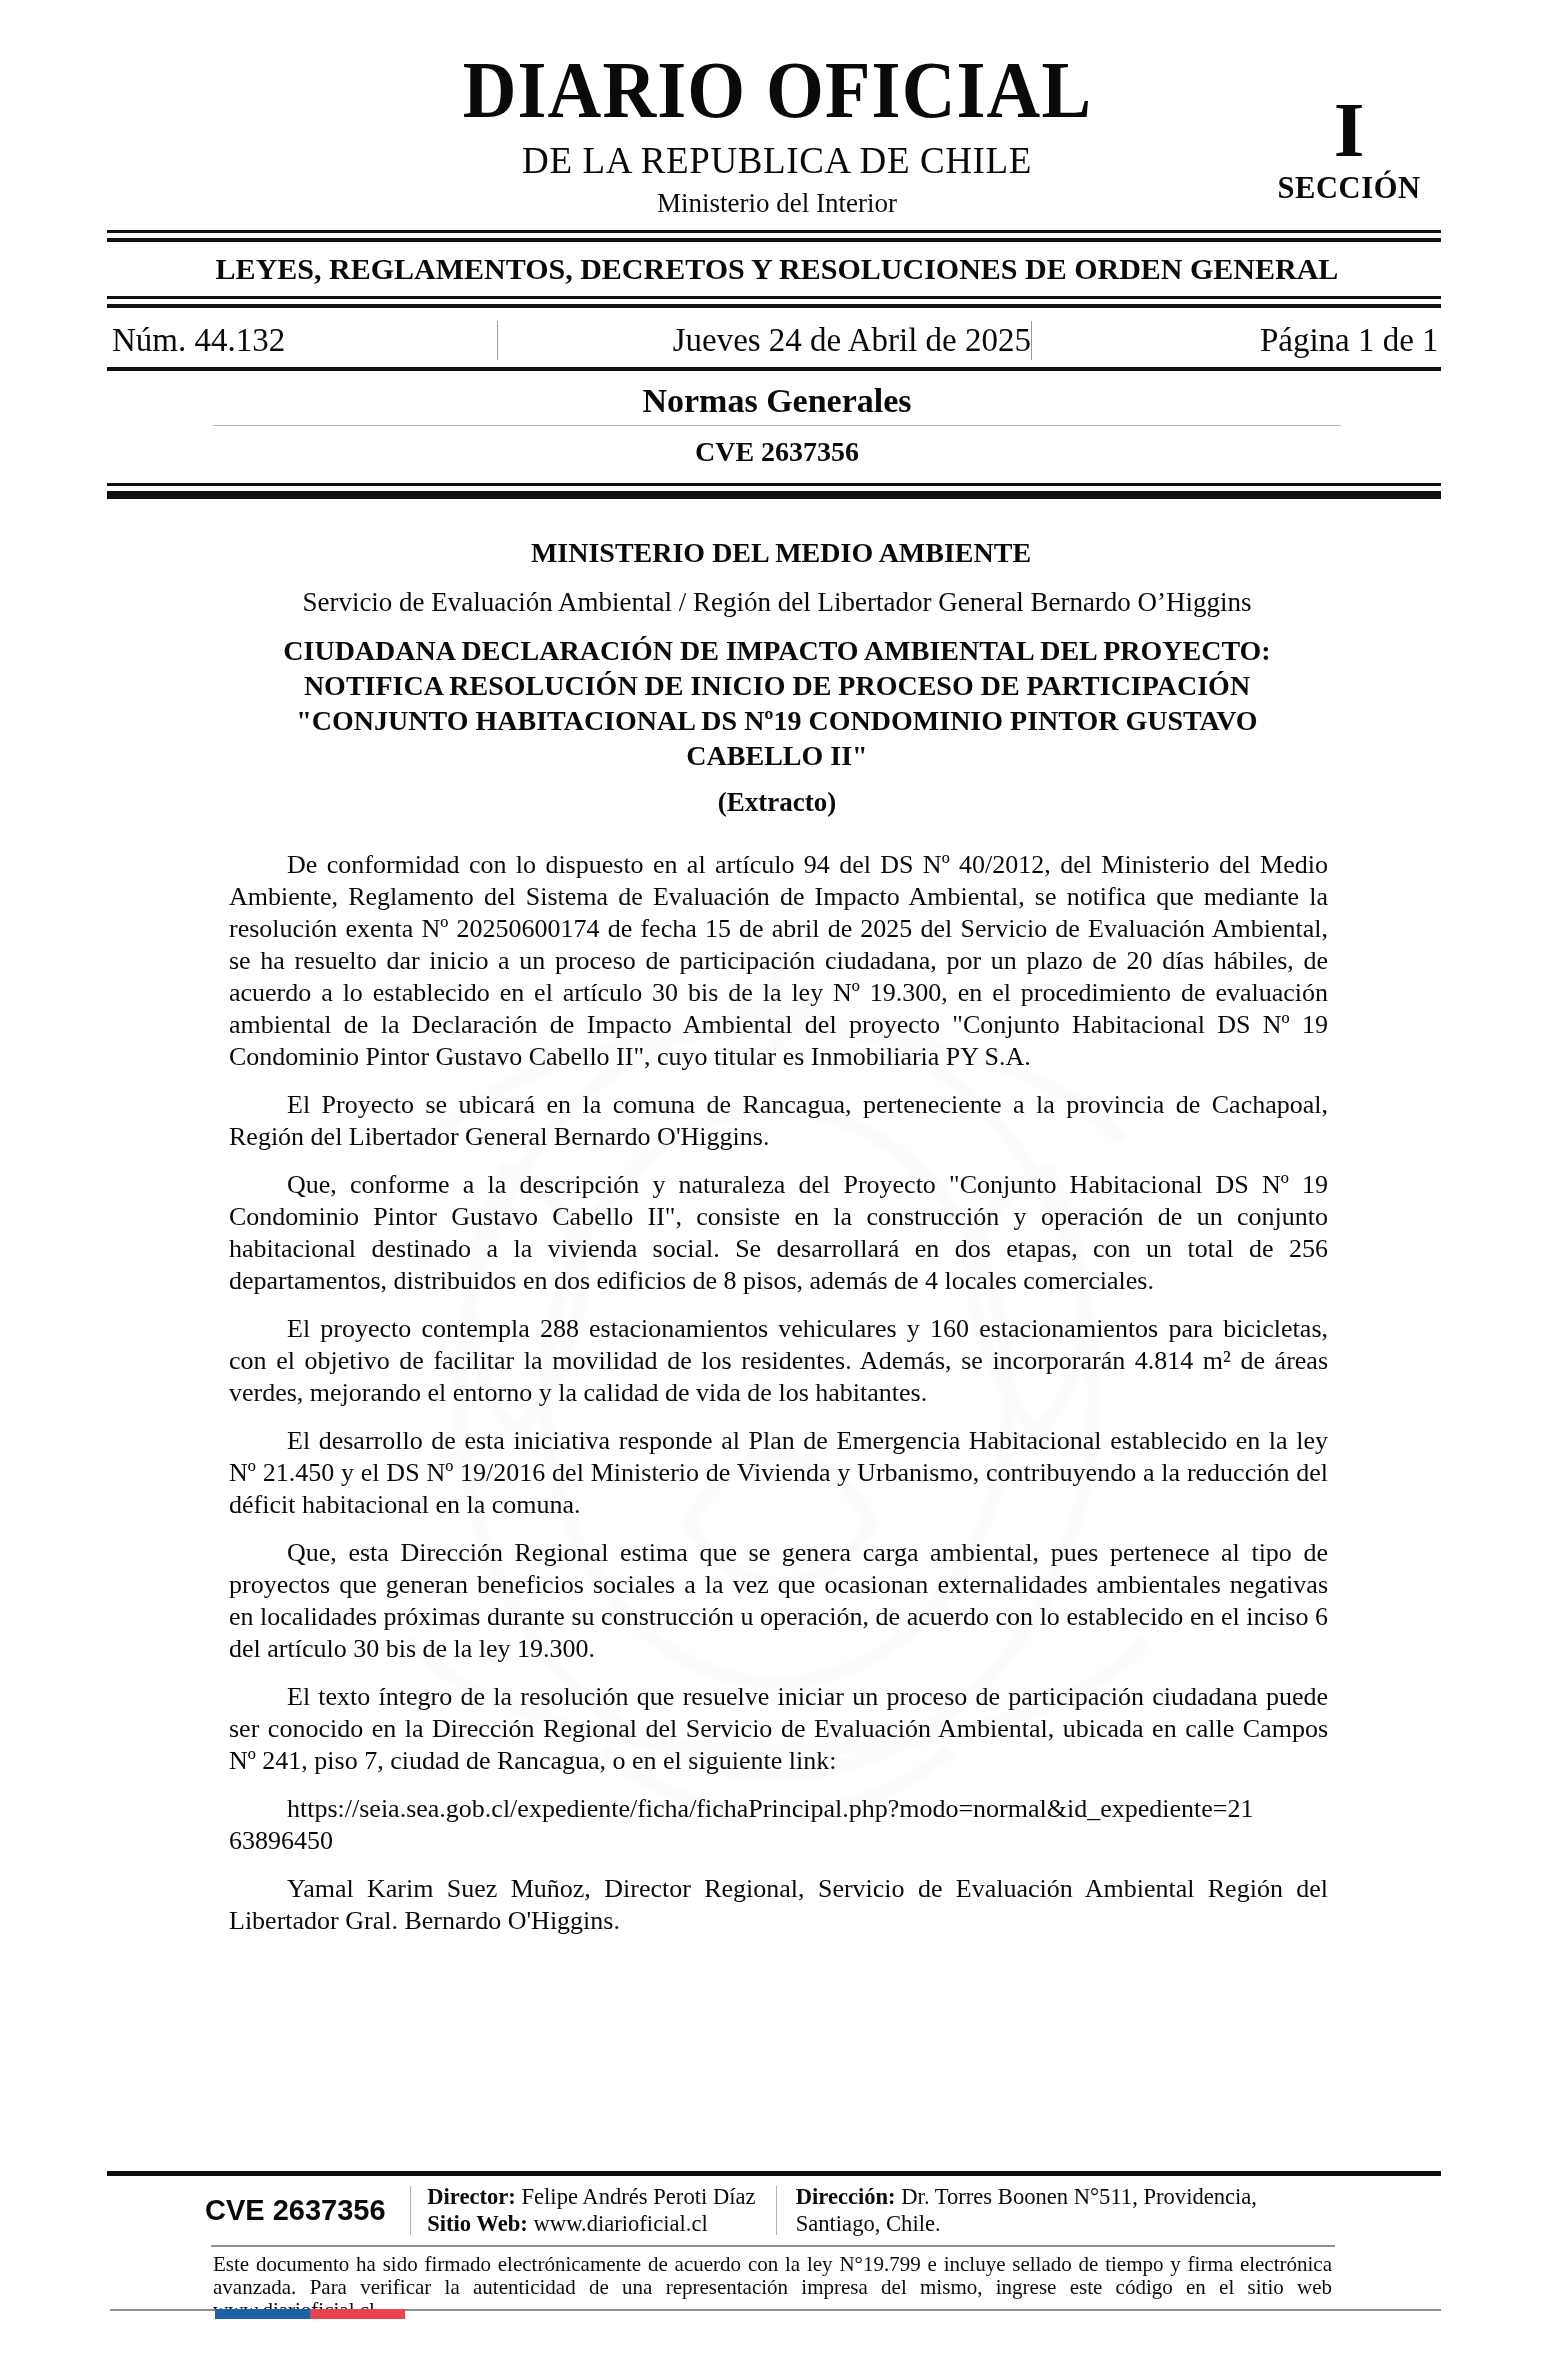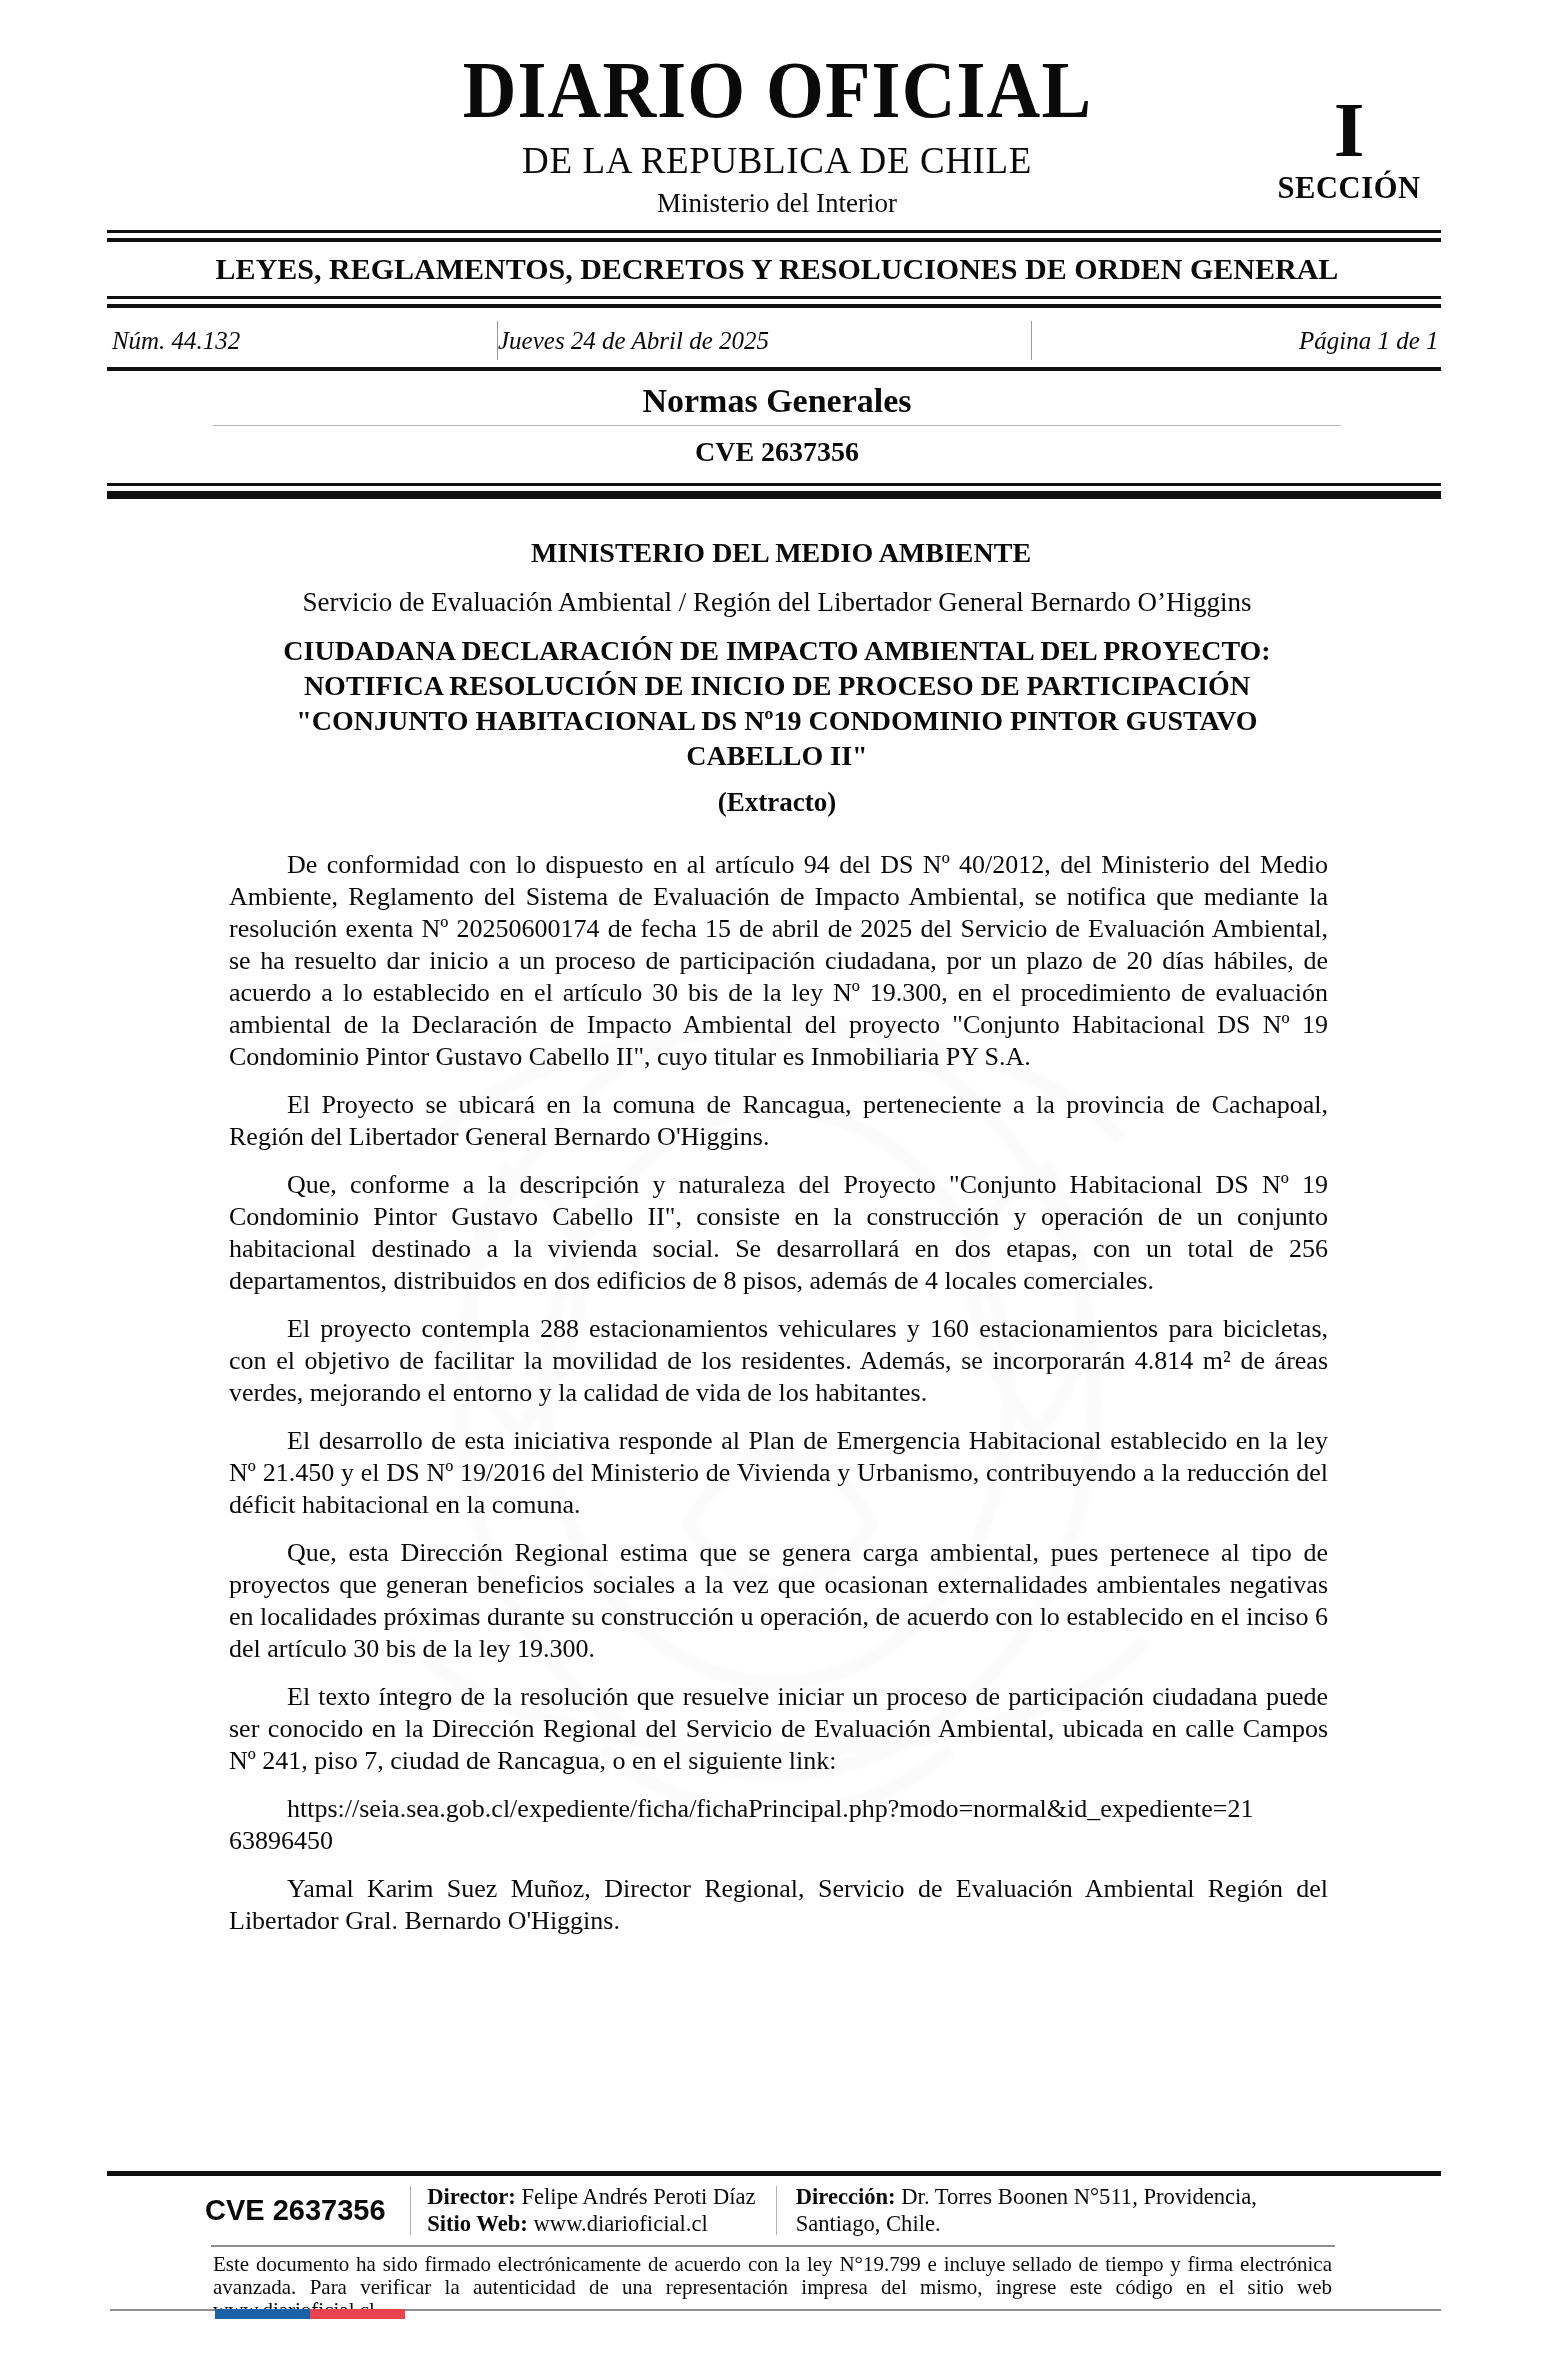--- a/index.html
+++ b/index.html
@@ -20,23 +20,23 @@
   
   .rule-wrap{margin-left:107px;margin-right:113px;}
   .rd{border-top:3.7px solid #101010;border-bottom:4.9px solid #101010;height:5.5px;}
   .rd1{margin-top:11px;}
   .rd2{margin-top:9.8px;}
   .rs{height:3.7px;background:#101010;margin-top:2.4px;}
   .rdh{border-top:3px solid #101010;border-bottom:8.5px solid #101010;height:4.9px;margin-top:14.6px;}
   .gray-rule{height:1.8px;background:#b5b5b5;margin:4.9px 213px 0 213px;}
   
   .banner{font-size:30px;font-weight:bold;text-align:center;margin-top:9.8px;}
-  .meta-row{margin:8.5px 113px 0 107px;display:grid;grid-template-columns:390px 535px 1fr;align-items:center;height:48px;font-size:25px;font-style:italic;}
+  .meta-row{margin:8.5px 113px 0 107px;display:grid;grid-template-columns:390px 535px 1fr;align-items:center;height:48px;font-size:33px;}
   .meta-left{text-align:left;padding-left:4.9px;}
-  .meta-mid{text-align:left;border-left:1.2px solid #9a9a9a;border-right:1.2px solid #9a9a9a;height:39px;line-height:39px;align-self:center;}
+  .meta-mid{text-align:right;border-left:1.2px solid #9a9a9a;border-right:1.2px solid #9a9a9a;height:39px;line-height:39px;align-self:center;}
   .meta-right{text-align:right;padding-right:2.4px;}
   
   .section-heading{font-size:34px;font-weight:bold;text-align:center;margin-top:11px;}
   .cve-top{font-size:28px;font-weight:bold;text-align:center;margin-top:9.8px;}
   
   .art-ministry{font-size:28px;font-weight:bold;text-align:center;margin-top:38px;padding-left:8px;}
   .art-service{font-size:27px;text-align:center;margin-top:18.3px;}
   .art-title{font-size:28px;font-weight:bold;text-align:center;line-height:35px;margin:14.6px auto 0;width:1000px;}
   .art-extract{font-size:27px;font-weight:bold;text-align:center;margin-top:14.6px;}
   .body-text{margin:30.5px 210px 0 213px;font-size:26px;line-height:32px;text-align:justify;position:relative;z-index:2;}

